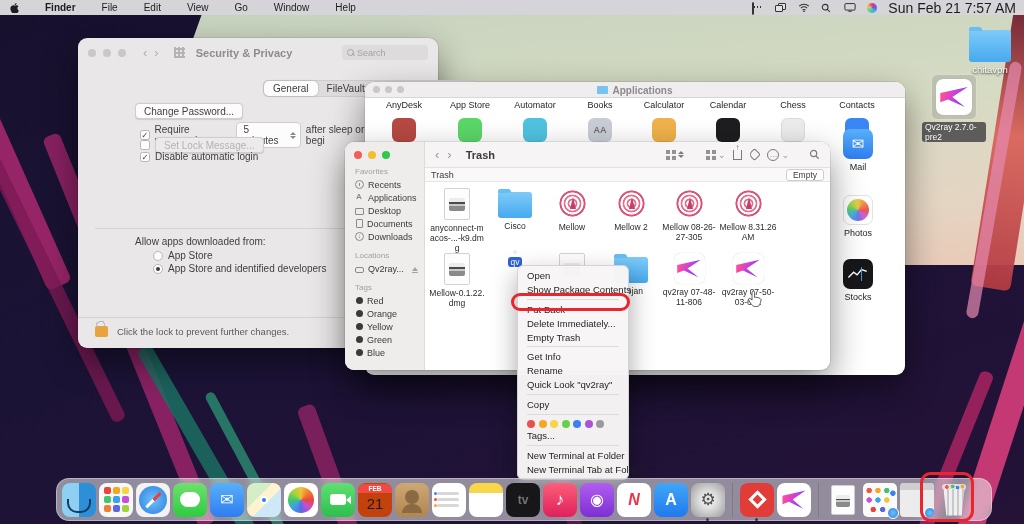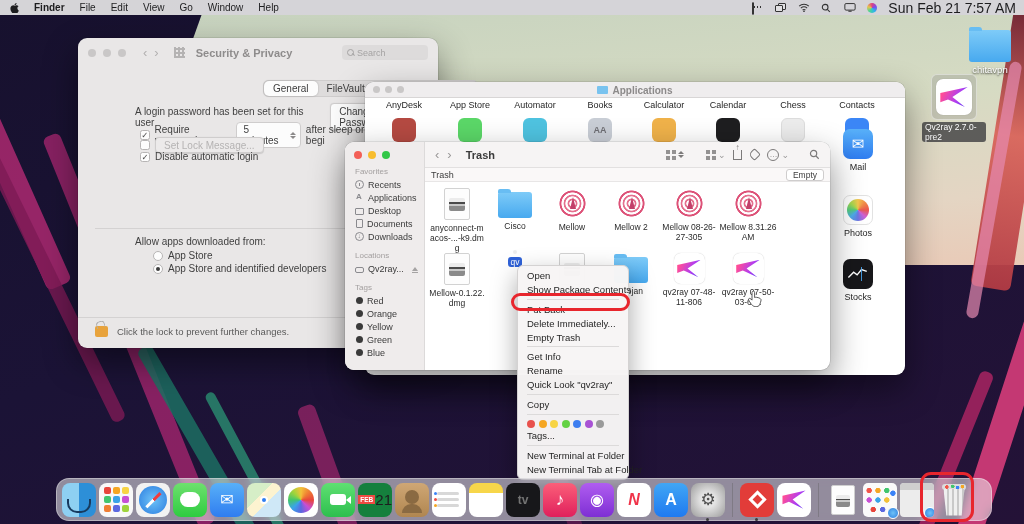--- a/index.html
+++ b/index.html
@@ -23,21 +23,21 @@
   #st7 { right:-8px; top:10px; width:40px; height:280px; background:linear-gradient(180deg,#6e1f2e,#d9655b 45%,#b23b44); transform:rotate(9deg); opacity:.95;}
   #st8 { right:24px; top:60px; width:12px; height:260px; background:#e58ab0; transform:rotate(10deg); opacity:.7;}
   #st9 { right:10px; bottom:-40px; width:26px; height:260px; background:#e0407e; transform:rotate(18deg); opacity:.85;}
   #st10 { right:70px; bottom:-60px; width:14px; height:220px; background:#a82562; transform:rotate(22deg); opacity:.85;}
   #st11 { left:560px; top:400px; width:14px; height:200px; background:#8a1f60; transform:rotate(-18deg); opacity:.5;}
 
   
   #menubar { position:absolute; left:0; top:0; width:1024px; height:15px;
     background:rgba(225,224,226,.94); display:flex; align-items:center;
     font-size:10px; color:#1d1d1f; z-index:60; }
-  #menubar .mb-left { display:flex; align-items:center; gap:15px; padding-left:10px; }
+  #menubar .mb-left { display:flex; align-items:center; gap:26px; padding-left:10px; }
   #menubar .mb-right { margin-left:auto; display:flex; align-items:center; gap:11px; padding-right:8px; }
   .mb-item { white-space:nowrap; }
   .mb-item.bold { font-weight:bold; }
   .apple { width:9px; height:10px; display:inline-block; }
   .mb-ico { width:12px; height:10px; display:inline-block; position:relative; }
   .mb-rect { border:1px solid #333; border-radius:2px; width:12px; height:8px; margin-top:1px; }
   .mb-rect.dots::after { content:""; position:absolute; left:2px; top:3px; width:7px; height:2px;
     background:repeating-linear-gradient(90deg,#333 0 1px,transparent 1px 3px); }
   .mb-two { width:8px; height:7px; border:1px solid #333; border-radius:1px; position:absolute; left:0; top:2px; background:rgba(225,224,226,1);}
   .mb-two.b { left:3px; top:0; }
@@ -211,21 +211,21 @@
   .dk-mail { background:linear-gradient(180deg,#58b0f8,#2f7df0); color:#fff; font-size:16px; }
   .dk-maps { background:linear-gradient(135deg,#d6eec7 0 38%,#fdf3d0 38% 58%,#cfe8f7 58% 100%); }
   .dk-maps i { width:8px; height:8px; border-radius:50%; background:#2f7df0; border:2px solid #fff;}
   .dk-photos { background:#fff; }
   .dk-photos i { width:26px; height:26px; border-radius:50%;
     background:conic-gradient(#f3c13a,#ef7d33,#e8453c,#c74fd4,#5b68e0,#3aa3e8,#42c56e,#9fd43c,#f3c13a);}
   .dk-ft { background:linear-gradient(180deg,#5fe072,#2dbf4e); }
   .dk-ft i { width:16px; height:11px; background:#fff; border-radius:3px; position:relative;}
   .dk-ft i::after { content:""; position:absolute; right:-5px; top:1.5px; width:0; height:0;
     border-top:4px solid transparent; border-bottom:4px solid transparent; border-right:5px solid #fff;}
-  .dk-cal { background:#15803d; flex-direction:row; overflow:hidden; }
+  .dk-cal { background:#c2410c; flex-direction:column; overflow:hidden; }
   .dk-cal .mo { width:100%; background:#f04b42; color:#fff; font-size:6.5px; text-align:center; line-height:9px; font-weight:bold;}
   .dk-cal .dy { font-size:15px; color:#1d1d1f; line-height:22px; }
   .dk-cont { background:linear-gradient(180deg,#cfa775,#b08650); }
   .dk-cont i { width:14px; height:14px; border-radius:50%; background:#8a6a42; position:relative; top:-3px;}
   .dk-cont::after { content:""; position:absolute; bottom:4px; left:7px; width:20px; height:9px;
     border-radius:10px 10px 0 0; background:#8a6a42; }
   .dk-rem { background:#fff; flex-direction:column; gap:3px; align-items:flex-start; padding-left:5px;}
   .dk-rem i { width:22px; height:3px; border-radius:2px; background:#d8d8d8; position:relative;}
   .dk-rem i::before { content:""; position:absolute; left:-3px; top:0; width:3px; height:3px; border-radius:50%;}
   .dk-rem i:nth-child(1)::before{background:#3a82f7}.dk-rem i:nth-child(2)::before{background:#f04b42}.dk-rem i:nth-child(3)::before{background:#f5a623}
@@ -364,21 +364,20 @@
         <span>Search</span>
       </span>
     </div>
     <div id="sec-tabs">
       <span class="tab active">General</span>
       <span class="tab">FileVault</span>
       <span class="tab">Firewall</span>
       <span class="tab">Privacy</span>
     </div>
     <div class="sec-row" style="left:57px; top:65px;">
-      <span>A login password has been set for this user</span>
       <span class="btn">Change Password...</span>
     </div>
     <div class="sec-row" style="left:62px; top:84px;">
       <span class="cbox">✓</span>
       <span>Require password</span>
       <span class="combo">
         <span>5 minutes</span>
         <span class="stepper">
             <i class="up"></i>
             <i class="dn"></i>

